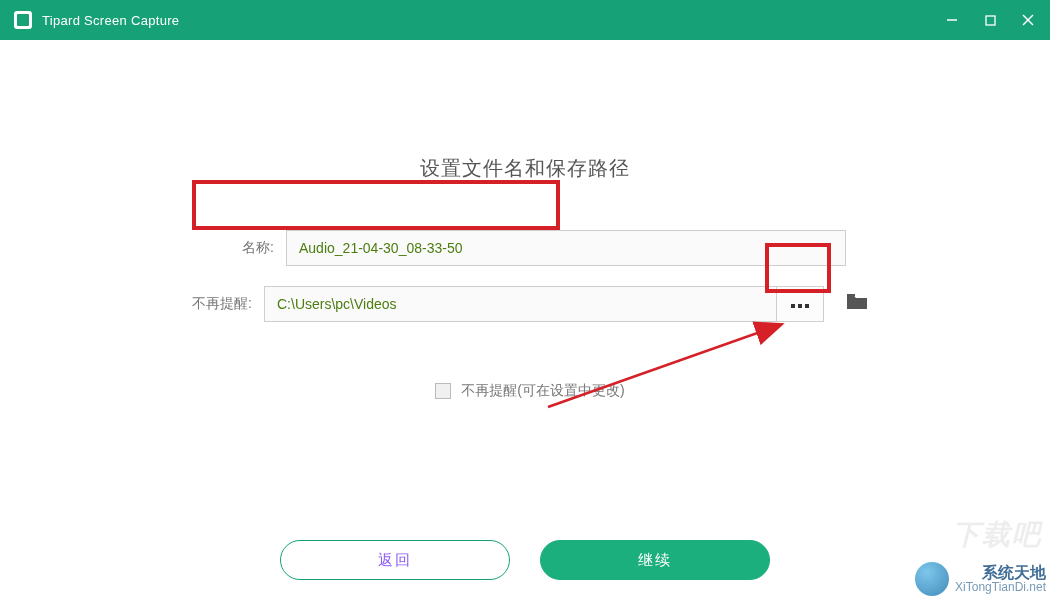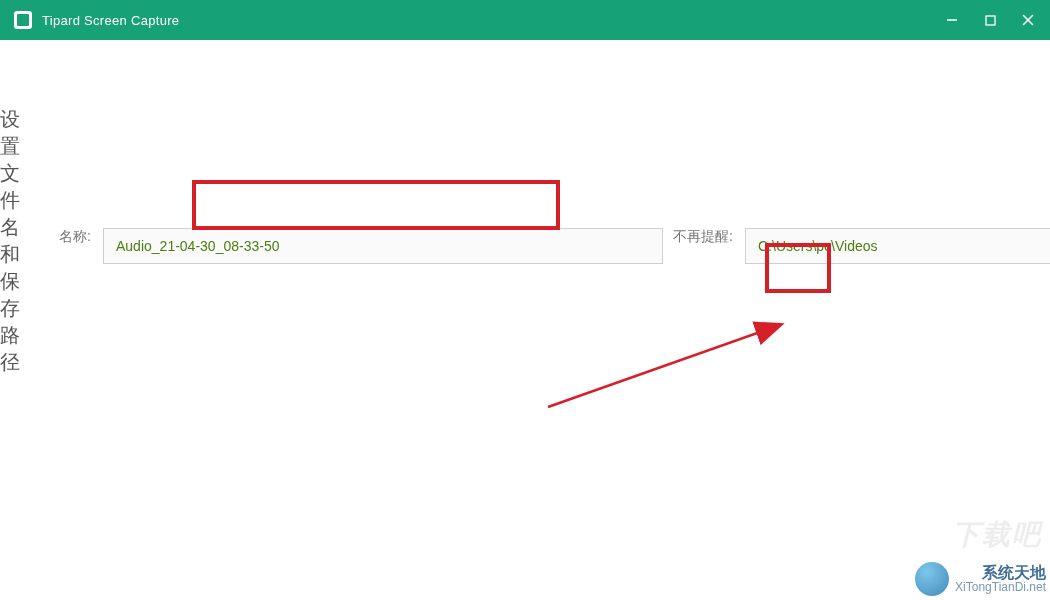--- a/index.html
+++ b/index.html
@@ -60,36 +60,36 @@
     .win-btn {
       cursor: pointer;
       display: flex;
       align-items: center;
       justify-content: center;
       width: 16px;
       height: 16px;
     }
     .win-btn svg { stroke: #fff; }
     .content {
-      padding-top: 66px;
-      display: flex;
-      flex-direction: row;
+      padding-top: 115px;
+      display: flex;
+      flex-direction: column;
       align-items: center;
     }
     .heading {
       font-size: 20px;
       color: #555;
       margin-bottom: 48px;
       letter-spacing: 1px;
     }
     .form-row {
       display: flex;
-      align-items: flex-start;
+      align-items: center;
       gap: 12px;
-      margin-bottom: 38px;
+      margin-bottom: 20px;
       position: relative;
     }
     .form-label {
       width: 70px;
       text-align: right;
       font-size: 14px;
       color: #777;
     }
     .text-input {
       width: 560px;
@@ -299,20 +299,21 @@
     </div>
   </div>
 
   <div class="checkbox-row">
     <div class="checkbox"></div>
     <div class="checkbox-label">不再提醒(可在设置中更改)</div>
   </div>
 
   <div class="button-row">
     <div class="pill-button btn-back">返回</div>
+    <div class="pill-button btn-continue">继续</div>
   </div>
 </div>
 
 <div class="highlight-box highlight-name"></div>
 <div class="highlight-box highlight-browse"></div>
 <svg class="arrow-svg" width="260" height="100" viewBox="0 0 260 100">
   <defs>
     <marker id="arrowhead" markerWidth="12" markerHeight="10" refX="10" refY="5" orient="auto">
       <polygon points="0 0, 12 5, 0 10" fill="#d62027"></polygon>
     </marker>

